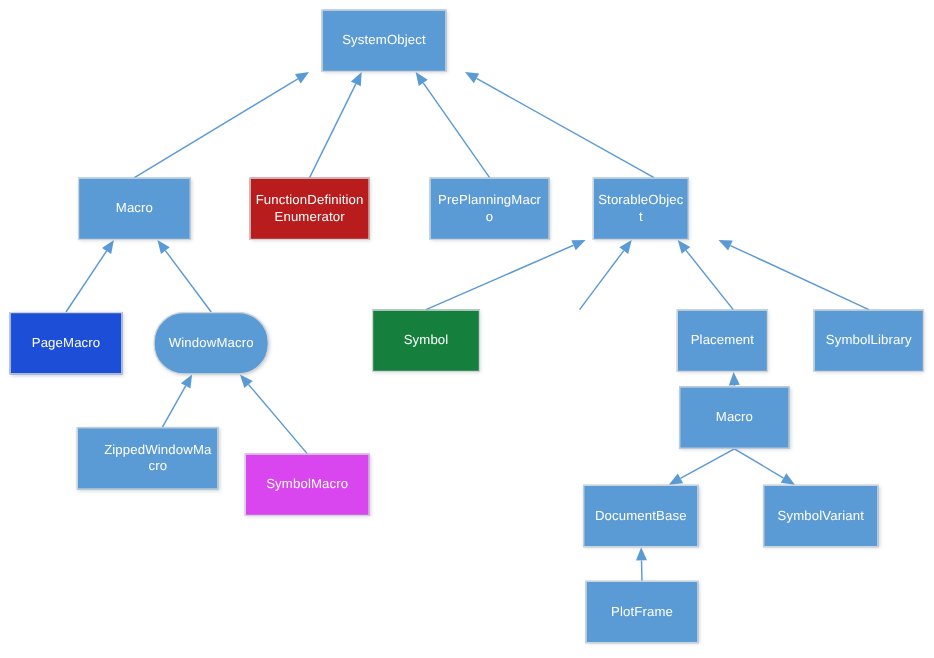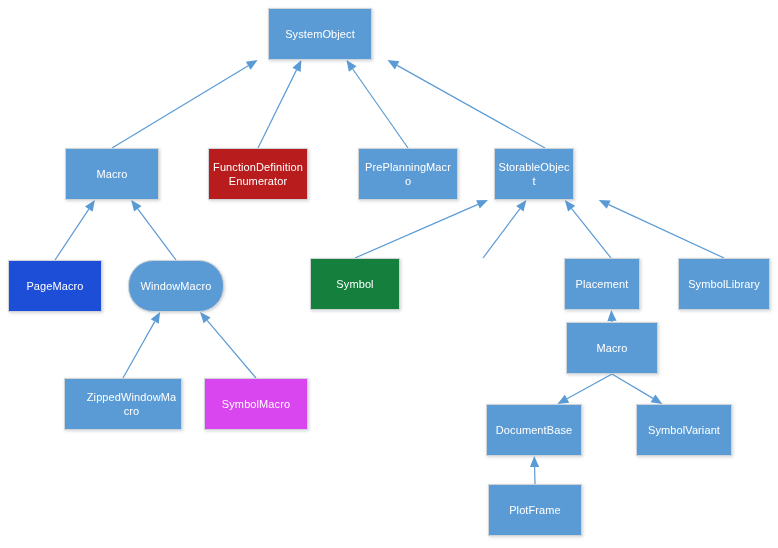--- a/index.html
+++ b/index.html
@@ -143,21 +143,21 @@
     </div>
     <div class="node" style="left: 564px; top: 258px; width: 76px; height: 52px; background: rgb(91, 155, 213); border-color: rgb(207, 212, 216); color: rgb(255, 255, 255);">
       <span class="node-label">Placement</span>
     </div>
     <div class="node" style="left: 678px; top: 258px; width: 92px; height: 52px; background: rgb(91, 155, 213); border-color: rgb(207, 212, 216); color: rgb(255, 255, 255);">
       <span class="node-label">SymbolLibrary</span>
     </div>
     <div class="node" style="left: 566px; top: 322px; width: 92px; height: 52px; background: rgb(91, 155, 213); border-color: rgb(207, 212, 216); color: rgb(255, 255, 255);">
       <span class="node-label">Macro</span>
     </div>
-    <div class="node" style="left: 64px; top: 378px; width: 118px; height: 52px; background: rgb(91, 155, 213); border-color: rgb(207, 212, 216); color: rgb(255, 255, 255); padding-left: 20px;">
+    <div class="node" style="left: 64px; top: 356px; width: 118px; height: 52px; background: rgb(91, 155, 213); border-color: rgb(207, 212, 216); color: rgb(255, 255, 255); padding-left: 20px;">
       <span class="node-label">ZippedWindowMacro</span>
     </div>
     <div class="node" style="left: 204px; top: 378px; width: 104px; height: 52px; background: #d946ef; border-color: rgb(207, 212, 216); color: rgb(255, 255, 255);">
       <span class="node-label">SymbolMacro</span>
     </div>
     <div class="node" style="left: 486px; top: 404px; width: 96px; height: 52px; background: rgb(91, 155, 213); border-color: rgb(207, 212, 216); color: rgb(255, 255, 255);">
       <span class="node-label">DocumentBase</span>
     </div>
     <div class="node" style="left: 636px; top: 404px; width: 96px; height: 52px; background: rgb(91, 155, 213); border-color: rgb(207, 212, 216); color: rgb(255, 255, 255);">
       <span class="node-label">SymbolVariant</span>

